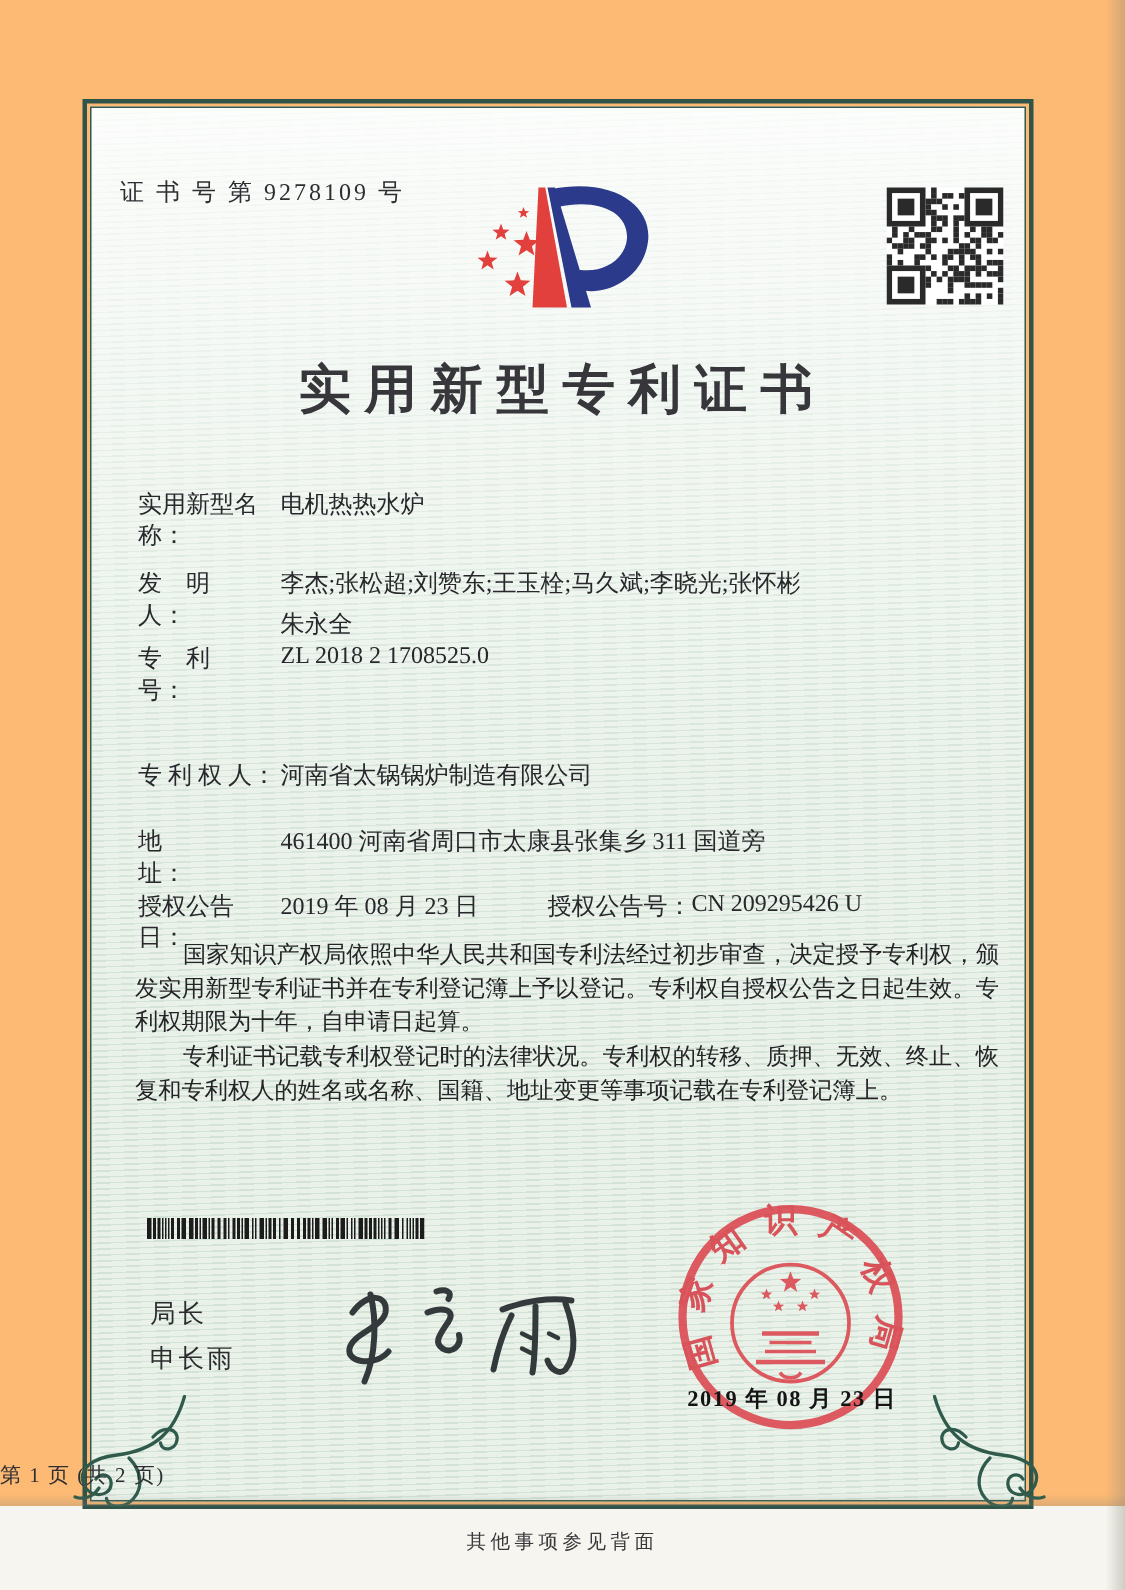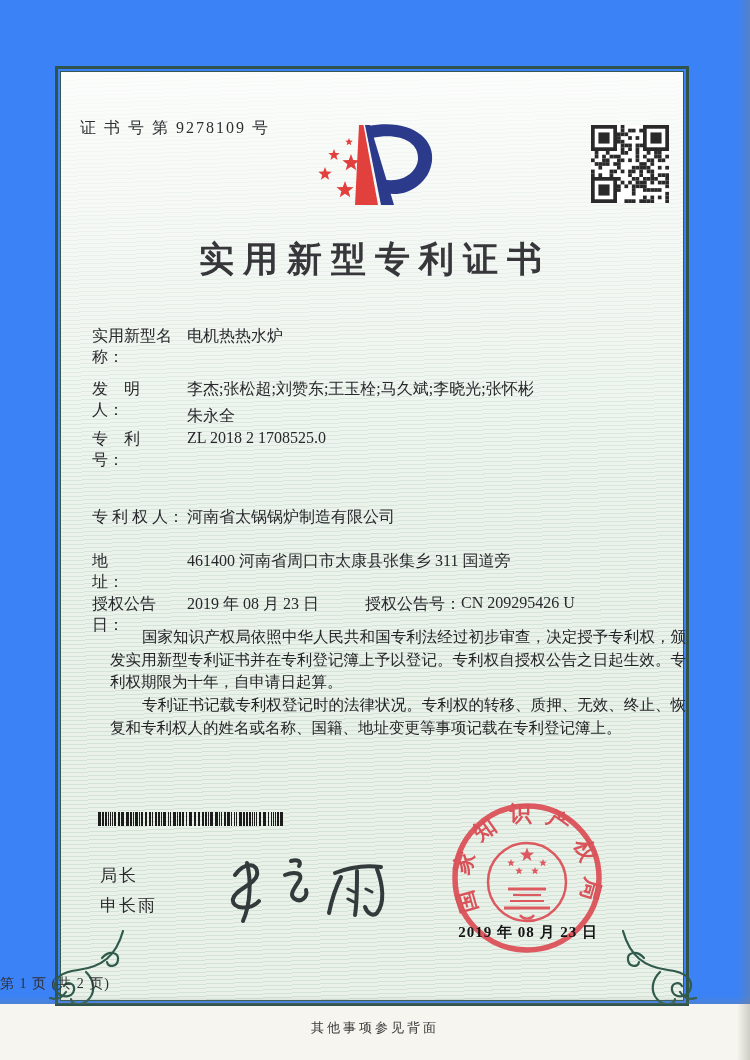--- a/index.html
+++ b/index.html
@@ -1,34 +1,34 @@
 <!DOCTYPE html>
 <html><head>
 <meta charset="utf-8">
 <style>
   html,body{margin:0;padding:0;}
   body{width:750px;height:1060px;background:#f6f5ef;font-family:"Liberation Serif",serif;overflow:hidden;}
-  .page{position:relative;width:750px;height:1004px;background:#3b82f6;}
+  .page{position:relative;width:750px;height:1004px;background:#fdba74;}
   .abs{position:absolute;}
   
   .frame-outer{left:55px;top:66px;width:634px;height:940px;border:3px solid #31544a;box-sizing:border-box;}
   .frame-inner{left:2px;top:2px;right:2px;bottom:2px;border:1px solid #35594f;
     background-color:#e9f1e9;
     background-image:
       linear-gradient(180deg, rgba(255,255,255,.85) 0%, rgba(255,255,255,.45) 22%, rgba(255,255,255,.12) 45%, rgba(255,255,255,0) 70%),
       repeating-linear-gradient(178deg, rgba(96,150,118,.16) 0 1px, rgba(255,255,255,0) 1px 4px);}
   .cert-no{left:80px;top:118px;font-size:16px;letter-spacing:2px;color:#2e2e32;}
   .title{left:0;top:236px;width:750px;text-align:center;font-size:35px;font-weight:700;letter-spacing:9px;color:#37373b;}
   .row{left:92px;display:flex;font-size:16px;color:#28282c;}
   .row .lbl{width:95px;flex:none;}
   .row .val{white-space:nowrap;}
   .val2{left:187px;font-size:16px;color:#28282c;}
   .grant2{left:365px;display:flex;font-size:16px;color:#28282c;}
   .grant2 .lbl{width:96px;flex:none;}
-  .para{left:90px;width:576px;font-size:15.5px;line-height:22.5px;text-align:justify;text-indent:32px;color:#242427;margin-left:20px;}
+  .para{left:90px;width:576px;font-size:15.5px;line-height:22.5px;text-align:justify;text-indent:32px;color:#242427;}
   .director{left:100px;font-size:17px;color:#2c2c2e;font-family:"Liberation Sans",sans-serif;letter-spacing:2px;}
   .seal-date{left:446px;top:923px;width:164px;text-align:center;font-size:15px;letter-spacing:1px;color:#141414;font-weight:600;}
   .page-no{left:0;top:975px;width:750px;text-align:left;font-size:14px;color:#2f2f33;letter-spacing:1px;}
   .back-note{left:0;top:1019px;width:750px;text-align:center;font-size:13px;color:#38383a;letter-spacing:3px;}
   .edge-right{right:0;top:0;width:13px;height:1060px;background:linear-gradient(90deg,rgba(0,0,0,0),rgba(130,130,120,.35));}
   .edge-bottom{left:0;bottom:0;width:750px;height:8px;background:linear-gradient(180deg,rgba(0,0,0,0),rgba(130,130,120,.25));}
   svg{display:block;}
 </style>
 </head>
 <body>

